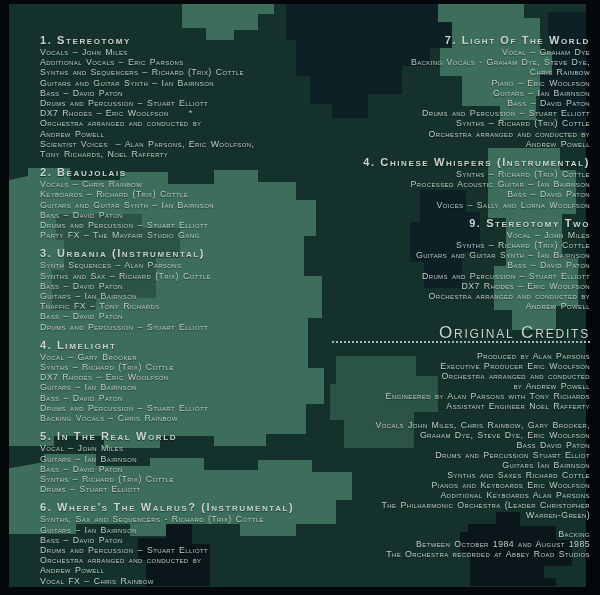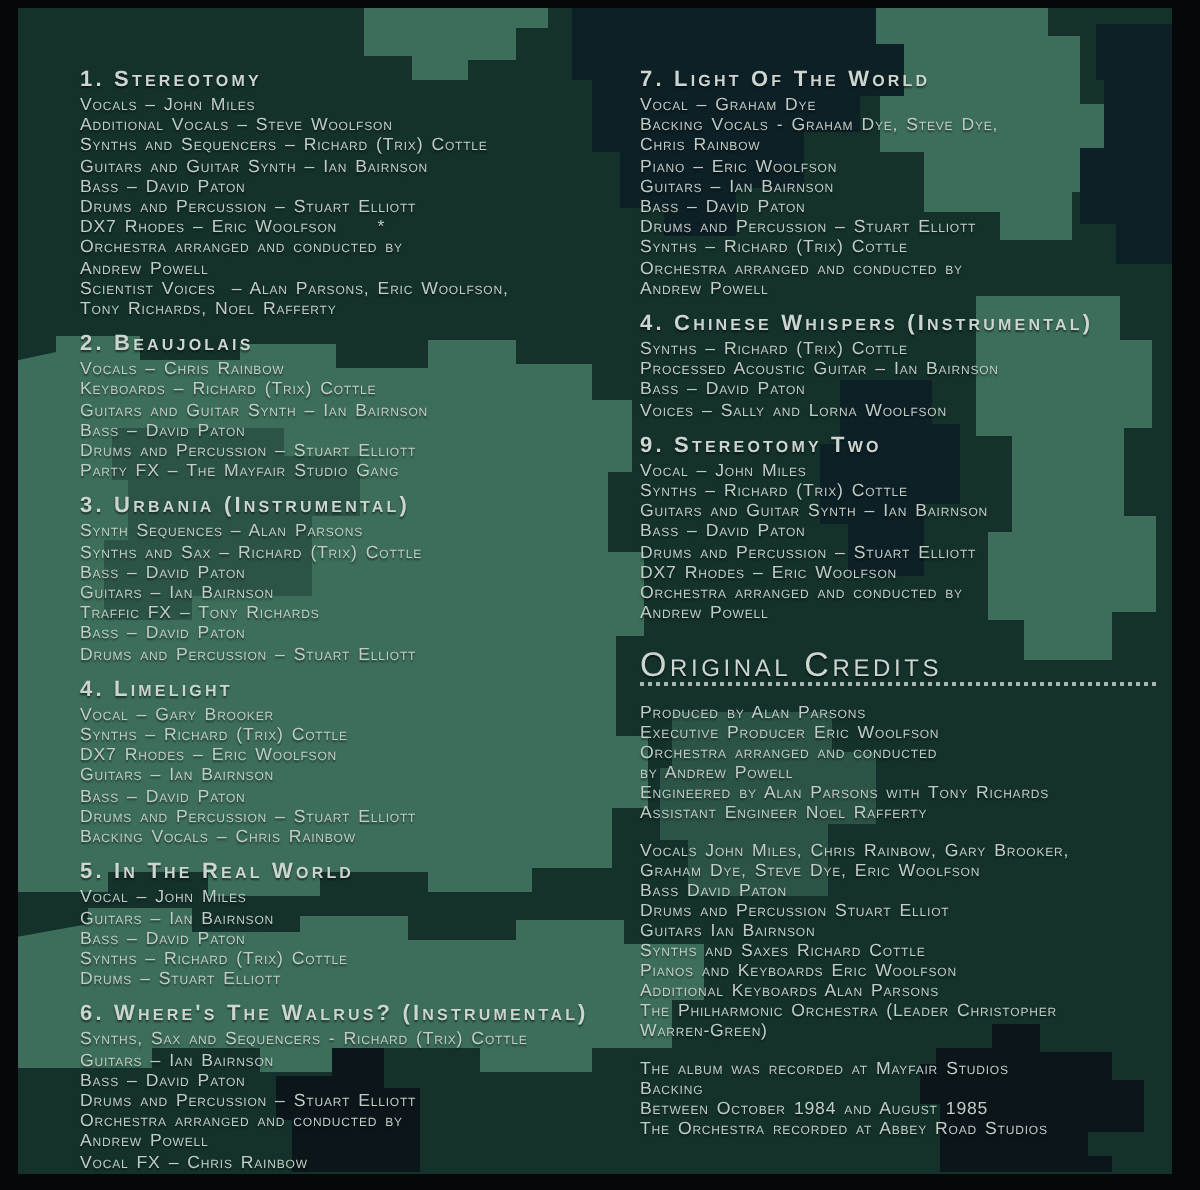--- a/index.html
+++ b/index.html
@@ -10,21 +10,21 @@
   }
   .camo{position:absolute;left:0;top:0;width:600px;height:595px;display:block;}
   .fill-base{fill:#14322b;}
   .fill-green{fill:#3c6e5b;}
   .fill-dkgreen{fill:#2c5446;}
   .fill-navy{fill:#0d2026;}
   .fill-black{fill:#0a161a;}
   .fill-border{fill:#05080a;}
   .col{position:absolute;top:34px;z-index:2;color:#c2ccc7;}
   .col-left{left:40px;width:292px;}
-  .col-right{left:320px;width:258px;}
+  .col-right{left:332px;width:258px;text-align:right;}
   .track{margin:0 0 7px 0;}
   .track-title{
     margin:0 0 1px 0;
     font-size:11px;line-height:12px;font-weight:bold;
     font-variant:small-caps;letter-spacing:1.6px;
     color:#ccd5d0;white-space:pre;
     text-shadow:0 1px 1px rgba(0,0,0,.55);
   }
   .credit-line{
     font-size:8.8px;line-height:10.2px;
@@ -78,21 +78,21 @@
     <rect class="fill-border" x="586" y="0" width="14" height="595"></rect>
     <rect class="fill-border" x="0" y="0" width="600" height="4"></rect>
     <rect class="fill-border" x="0" y="587" width="600" height="8"></rect>
   </svg>
 
   <div class="col col-left">
     <section class="track">
       <h2 class="track-title">1. Stereotomy</h2>
       <div class="track-lines">
           <div class="credit-line">Vocals – John Miles</div>
-          <div class="credit-line">Additional Vocals – Steve Woolfson</div>
+          <div class="credit-line">Additional Vocals – Eric Parsons</div>
           <div class="credit-line">Synths and Sequencers – Richard (Trix) Cottle</div>
           <div class="credit-line">Guitars and Guitar Synth – Ian Bairnson</div>
           <div class="credit-line">Bass – David Paton</div>
           <div class="credit-line">Drums and Percussion – Stuart Elliott</div>
           <div class="credit-line">DX7 Rhodes – Eric Woolfson     *</div>
           <div class="credit-line">Orchestra arranged and conducted by</div>
           <div class="credit-line">Andrew Powell</div>
           <div class="credit-line">Scientist Voices  – Alan Parsons, Eric Woolfson,</div>
           <div class="credit-line">Tony Richards, Noel Rafferty</div>
         </div>
@@ -212,21 +212,20 @@
           <div class="credit-line">Bass David Paton</div>
           <div class="credit-line">Drums and Percussion Stuart Elliot</div>
           <div class="credit-line">Guitars Ian Bairnson</div>
           <div class="credit-line">Synths and Saxes Richard Cottle</div>
           <div class="credit-line">Pianos and Keyboards Eric Woolfson</div>
           <div class="credit-line">Additional Keyboards Alan Parsons</div>
           <div class="credit-line">The Philharmonic Orchestra (Leader Christopher</div>
           <div class="credit-line">Warren-Green)</div>
         </div>
       <div class="credits-group">
-          <div class="credit-line">The album was recorded at Mayfair Studios</div>
           <div class="credit-line">Backing</div>
           <div class="credit-line">Between October 1984 and August 1985</div>
           <div class="credit-line">The Orchestra recorded at Abbey Road Studios</div>
         </div>
     </section>
   </div>
 
 </div>
 
 </body></html>

